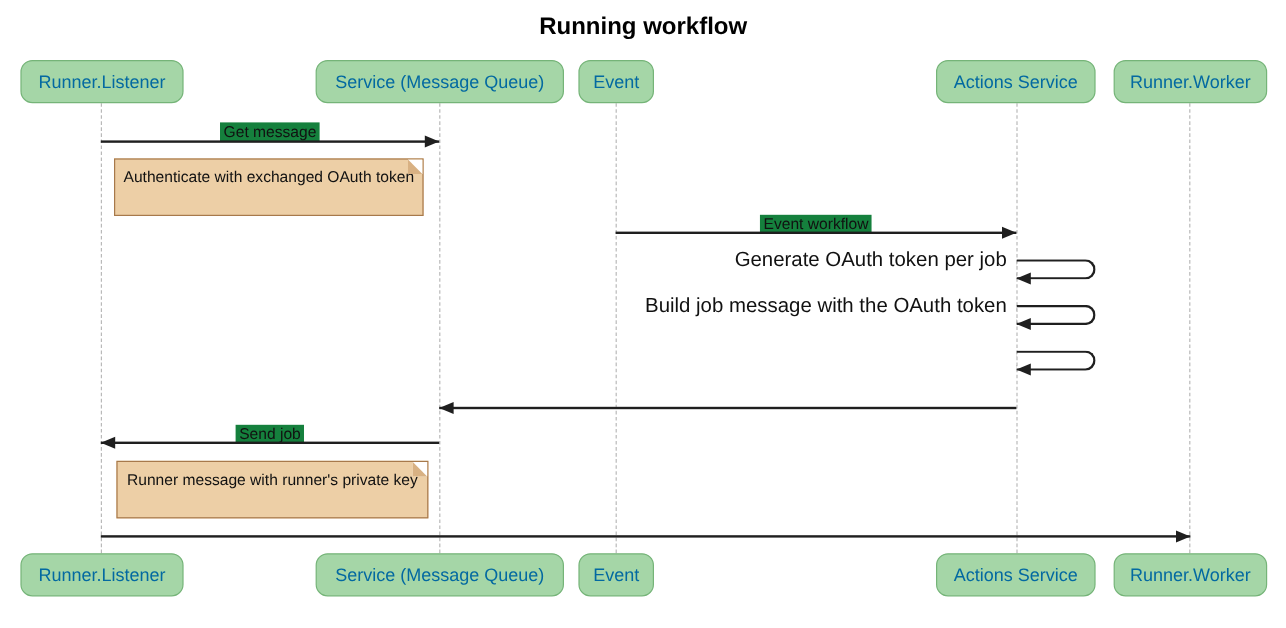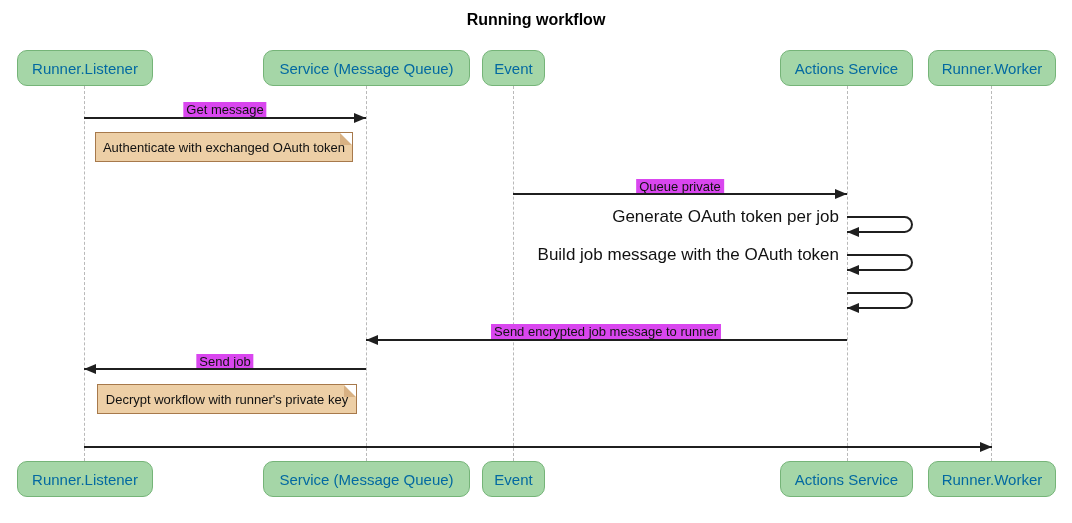--- a/index.html
+++ b/index.html
@@ -3,61 +3,61 @@
 <meta charset="utf-8">
 <style>
   html,body { margin:0; padding:0; background:#ffffff; }
   .diagram {
     position:relative; width:1072px; height:523px;
     background:#ffffff; overflow:hidden;
     font-family:"Liberation Sans", sans-serif; color:#111;
   }
   .title {
     position:absolute; top:11px; left:0; width:100%;
-    text-align:center; font-size:16px; font-weight:bold; color:#000;
+    text-align:center; font-size:20px; font-weight:bold; color:#000;
   }
   .lifeline {
     position:absolute; top:86px; height:375px; width:0;
     border-left:1px dashed var(--lifeline,#b9b9b9);
   }
   .actor {
     position:absolute; height:36px; box-sizing:border-box;
     background:var(--actor-fill,#a5d6a7);
     border:1px solid var(--actor-border,#75b478);
     border-radius:10px;
     display:flex; align-items:center; justify-content:center;
     font-size:15px; color:#0369a1; white-space:nowrap;
   }
   .actor.top { top:50px; }
   .actor.bottom { top:461px; }
   .mlabel {
     position:absolute; transform:translateX(-50%);
     font-size:13px; line-height:16px; white-space:nowrap;
-    background:#d946ef; padding:0 3px; color:#111;
+    background:#15803d; padding:0 3px; color:#111;
   }
   .rlabel {
     position:absolute; transform:translateX(-100%);
     font-size:17px; line-height:16px; white-space:nowrap;
     background:#ffffff; padding:0 3px; color:#111;
   }
   .mline {
     position:absolute; height:0;
     border-top:2px solid var(--arrow,#1f1f1f);
   }
   .ah { position:absolute; width:0; height:0;
     border-top:5px solid transparent; border-bottom:5px solid transparent; }
   .ah.right { border-left:12px solid var(--arrow,#1f1f1f); }
   .ah.left  { border-right:12px solid var(--arrow,#1f1f1f); }
   .loop {
     position:absolute; width:66px; height:17px; box-sizing:border-box;
     border:2px solid var(--arrow,#1f1f1f); border-left:none;
     border-radius:0 9px 9px 0;
   }
   .note {
-    position:absolute; height:30px; box-sizing:border-box;
+    position:absolute; height:48px; box-sizing:border-box;
     background:var(--note-fill,#edcfa6);
     border:1px solid var(--note-border,#a7794b);
     font-size:13px; line-height:30px; text-align:center;
     white-space:nowrap; color:#111;
   }
   .note::before {
     content:""; position:absolute; top:0; right:0; width:0; height:0;
     border-top:12px solid #ffffff;
     border-left:12px solid var(--note-fold,#d8b183);
   }
@@ -80,44 +80,43 @@
   <div class="actor top" style="left:482px;width:63px">Event</div>
   <div class="actor top" style="left:780px;width:133px">Actions Service</div>
   <div class="actor top" style="left:928px;width:128px">Runner.Worker</div>
 
   <div class="mlabel" style="left:225px;top:102px">Get message</div>
   <div class="mline" style="left:84px;top:117px;width:282px"></div>
   <div class="ah right" style="left:354px;top:113px"></div>
 
   <div class="note" style="left:95px;top:132px;width:258px">Authenticate with exchanged OAuth token</div>
 
-  <div class="mlabel" style="left:680px;top:179px">Queue private</div>
+  <div class="mlabel" style="left:680px;top:179px">Event workflow</div>
   <div class="mline" style="left:513px;top:193px;width:334px"></div>
   <div class="ah right" style="left:835px;top:189px"></div>
 
   <div class="rlabel" style="left:842px;top:209px">Generate OAuth token per job</div>
   <div class="loop" style="left:847px;top:216px"></div>
   <div class="ah left" style="left:847px;top:227px"></div>
 
   <div class="rlabel" style="left:842px;top:247px">Build job message with the OAuth token</div>
   <div class="loop" style="left:847px;top:254px"></div>
   <div class="ah left" style="left:847px;top:265px"></div>
 
   <div class="loop" style="left:847px;top:292px"></div>
   <div class="ah left" style="left:847px;top:303px"></div>
 
-  <div class="mlabel" style="left:606px;top:324px">Send encrypted job message to runner</div>
   <div class="mline" style="left:366px;top:339px;width:481px"></div>
   <div class="ah left" style="left:366px;top:335px"></div>
 
   <div class="mlabel" style="left:225px;top:354px">Send job</div>
   <div class="mline" style="left:84px;top:368px;width:282px"></div>
   <div class="ah left" style="left:84px;top:364px"></div>
 
-  <div class="note" style="left:97px;top:384px;width:260px">Decrypt workflow with runner's private key</div>
+  <div class="note" style="left:97px;top:384px;width:260px">Runner message with runner's private key</div>
 
   <div class="mline" style="left:84px;top:446px;width:908px"></div>
   <div class="ah right" style="left:980px;top:442px"></div>
 
   <div class="actor bottom" style="left:17px;width:136px">Runner.Listener</div>
   <div class="actor bottom" style="left:263px;width:207px">Service (Message Queue)</div>
   <div class="actor bottom" style="left:482px;width:63px">Event</div>
   <div class="actor bottom" style="left:780px;width:133px">Actions Service</div>
   <div class="actor bottom" style="left:928px;width:128px">Runner.Worker</div>
 

